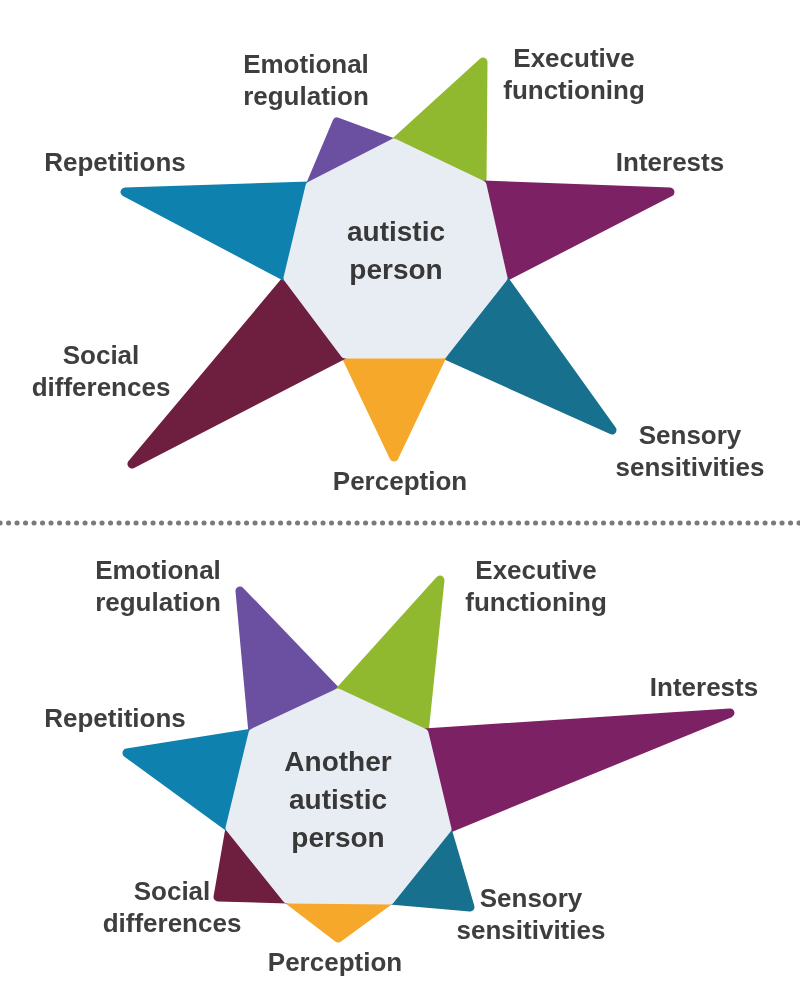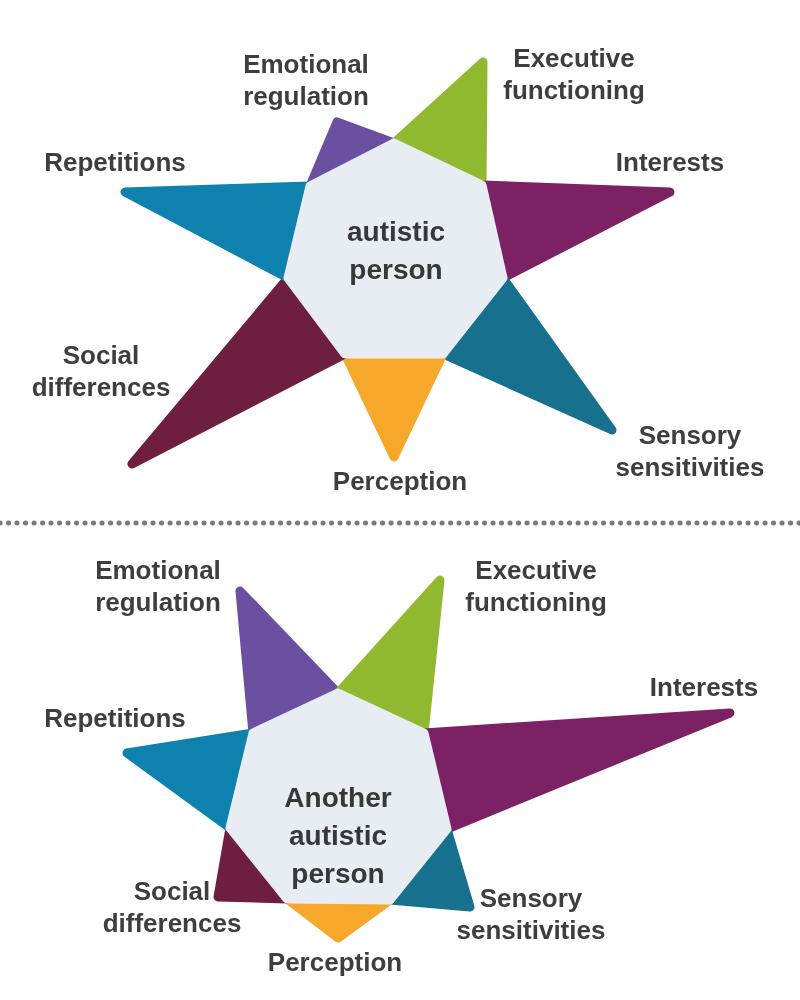--- a/index.html
+++ b/index.html
@@ -117,19 +117,19 @@
       <div class="trait-label" style="left: 335px; top: 962px;">
         <div>Perception</div>
       </div>
       <div class="trait-label" style="left: 172px; top: 907px;">
         <div>Social</div>
         <div>differences</div>
       </div>
       <div class="trait-label" style="left: 115px; top: 718px;">
         <div>Repetitions</div>
       </div>
-      <div class="center-label" style="left: 338px; top: 800px; margin-top: 36px;">
+      <div class="center-label" style="left: 338px; top: 800px;">
         <div>Another</div>
         <div>autistic</div>
         <div>person</div>
       </div>
     </div>
 </div>
 
 </body></html>

